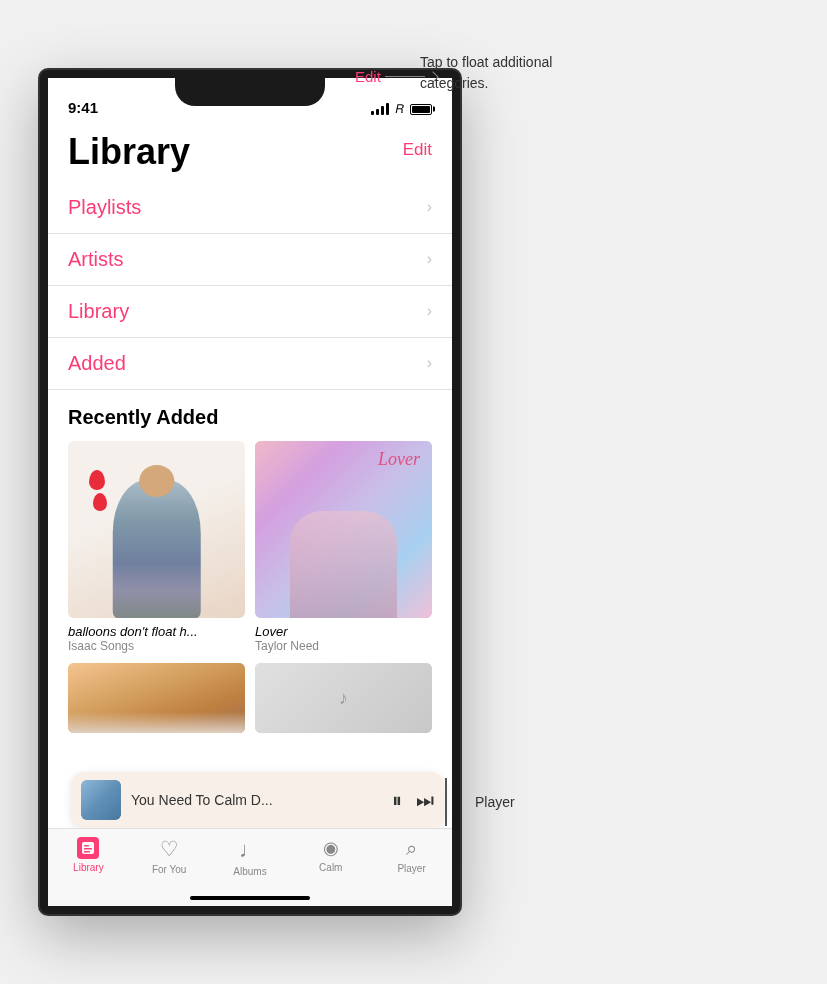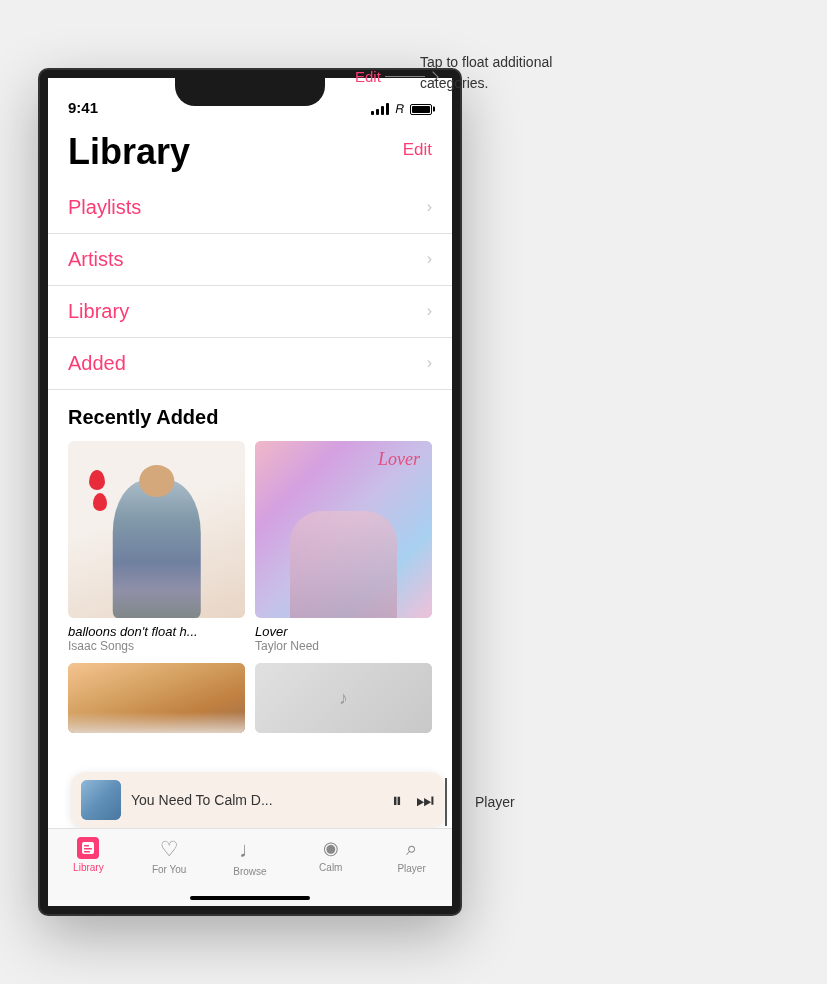--- a/index.html
+++ b/index.html
@@ -559,21 +559,21 @@
           <span class="tab-label active">Library</span>
         </div>
 
         <div class="tab-item">
           <span class="tab-icon" style="color:#888;font-size:21px;">♡</span>
           <span class="tab-label">For You</span>
         </div>
 
         <div class="tab-item">
           <span class="tab-icon" style="color:#888;">♩</span>
-          <span class="tab-label">Browse</span>
+          <span class="tab-label">Albums</span>
         </div>
 
         <div class="tab-item">
           <span class="tab-icon" style="color:#888;font-size:18px;">◉</span>
           <span class="tab-label">Calm</span>
         </div>
 
         <div class="tab-item">
           <span class="tab-icon" style="color:#888;font-size:20px;">⌕</span>
           <span class="tab-label">Player</span>

